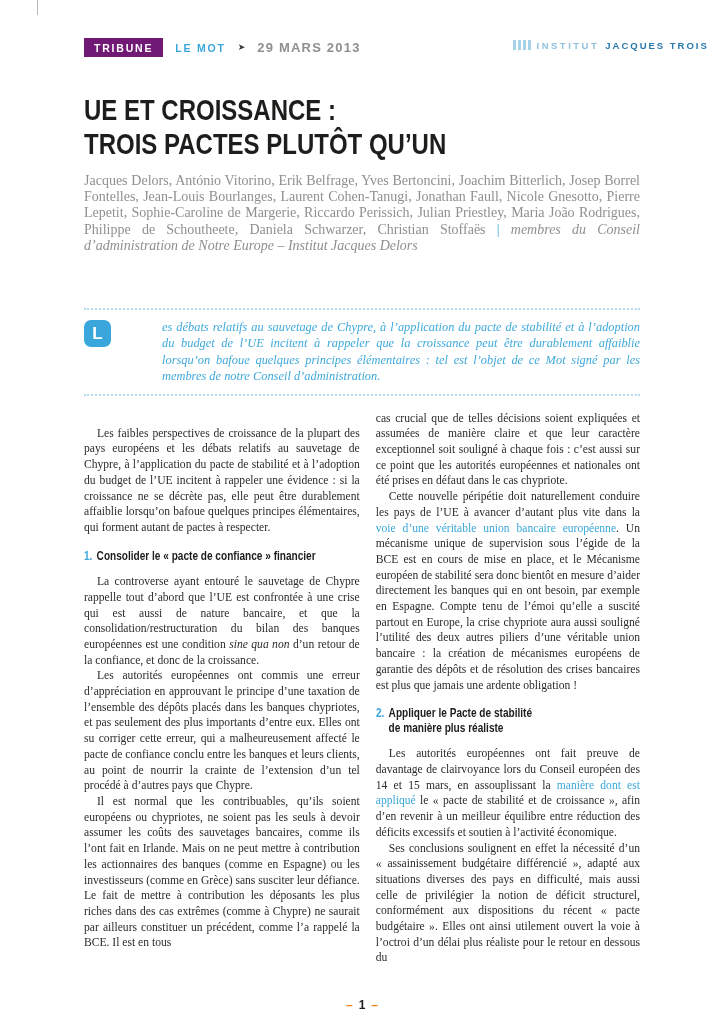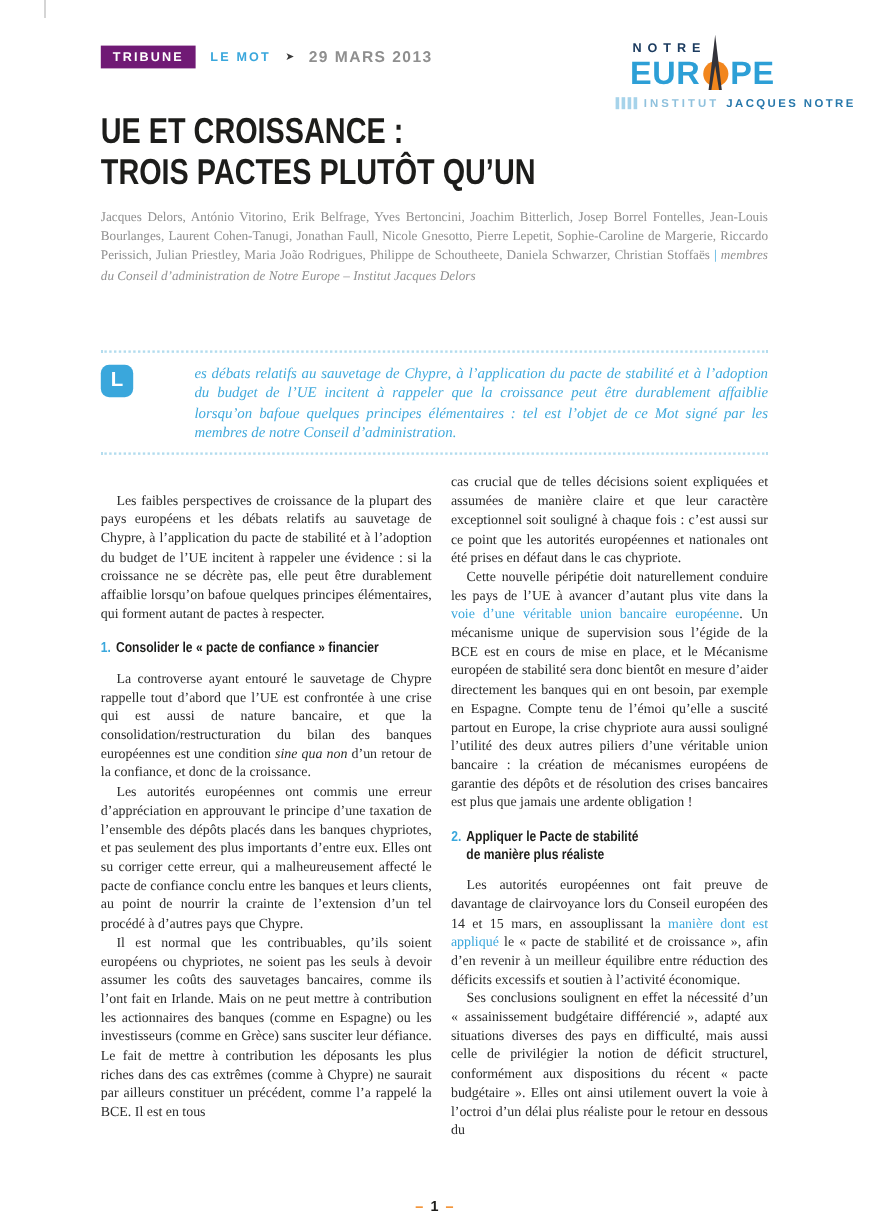--- a/index.html
+++ b/index.html
@@ -35,21 +35,21 @@
     font-size:9.5px; font-weight:bold; white-space:nowrap;padding-left:22px; }
   .bars { display:flex; gap:2.5px; }
   .bars i { display:block; width:2.5px; height:10px; background:#a6d3ea; }
   .inst-1 { color:#8fc1dd; letter-spacing:2.5px; }
   .inst-2 { color:#2878ab; letter-spacing:2px; }
 
   
   .doc-title { margin-top:36px; font-family:"Liberation Sans", sans-serif;
     font-weight:bold; font-size:30px; line-height:34px; color:#1d1d1b;
     transform:scaleX(0.8); transform-origin:0 0; white-space:nowrap; }
-  .authors { margin-top:12px; font-size:11px; line-height:16.2px; color:#8f8f8f;
+  .authors { margin-top:12px; font-size:14px; line-height:16.2px; color:#8f8f8f;
     text-align:justify; }
   .authors .sep { color:#3aa7dc; }
   .authors .role { font-style:italic; }
 
   
   .lead-block { margin-top:54px; border-top:2px dotted #b3dcee; border-bottom:2px dotted #b3dcee;
     padding:9px 0 9px 0; display:flex; gap:11px; }
   .dropcap { flex:0 0 27px; height:27px; border-radius:7px; background:#3aa7dc;
     color:#fff; font-family:"Liberation Sans", sans-serif; font-weight:bold; font-size:17px;
     display:flex; align-items:center; justify-content:center; margin-top:1px; }
@@ -78,42 +78,29 @@
   .page-footer .dash { color:#f2861d; }
   .page-footer .pnum { color:#1d1d1b; }
 </style>
 </head>
 <body>
 
 <div class="page">
   <div class="crop-mark"></div>
 
   <div class="logo">
-    <div class="logo-mark">
-      <div class="logo-notre">NOTRE</div>
-      <div class="logo-europe">
-        <span>EUR</span>
-        <span class="logo-o">
-          <svg width="16" height="46" viewBox="0 0 16 46" aria-hidden="true">
-            <polygon points="8,0 13.5,46 2.5,46" fill="#33333a"></polygon>
-            <polygon points="8,26 11.2,46 4.8,46" fill="#f2861d"></polygon>
-          </svg>
-        </span>
-        <span>PE</span>
-      </div>
-    </div>
     <div class="logo-institute">
       <span class="bars">
           <i></i>
           <i></i>
           <i></i>
           <i></i>
         </span>
       <span class="inst-1">INSTITUT</span>
-      <span class="inst-2">JACQUES NOTRE</span>
+      <span class="inst-2">JACQUES TROIS</span>
     </div>
   </div>
 
   <div class="content">
 
     <div class="masthead">
       <span class="kicker-box">TRIBUNE</span>
       <span class="series">LE MOT</span>
       <span class="arrow-icon">➤</span>
       <span class="pub-date">29 MARS 2013</span>

